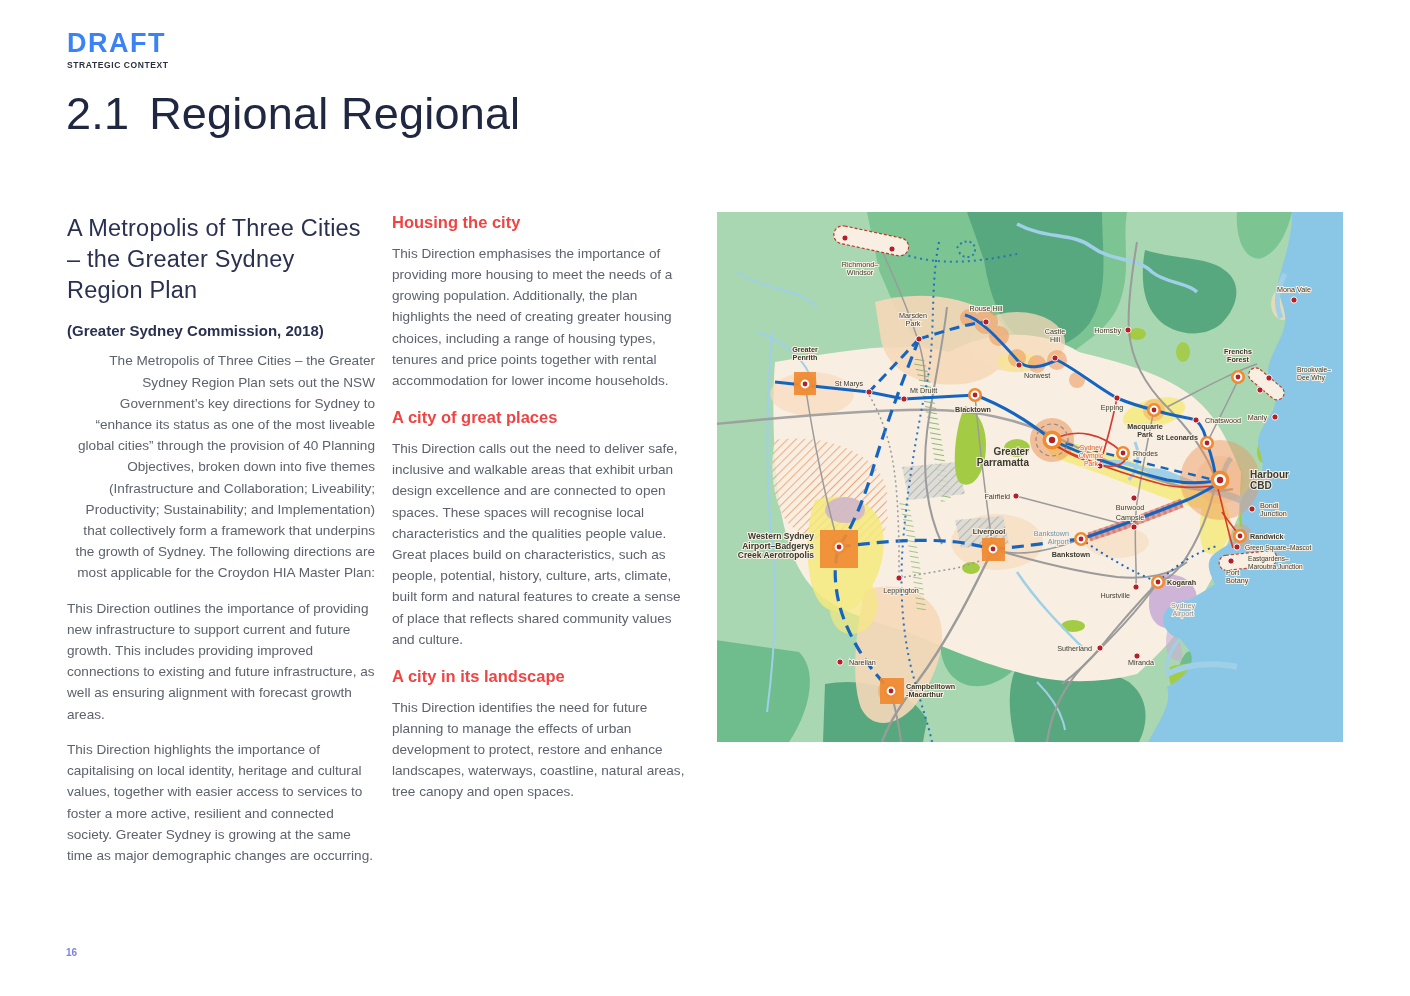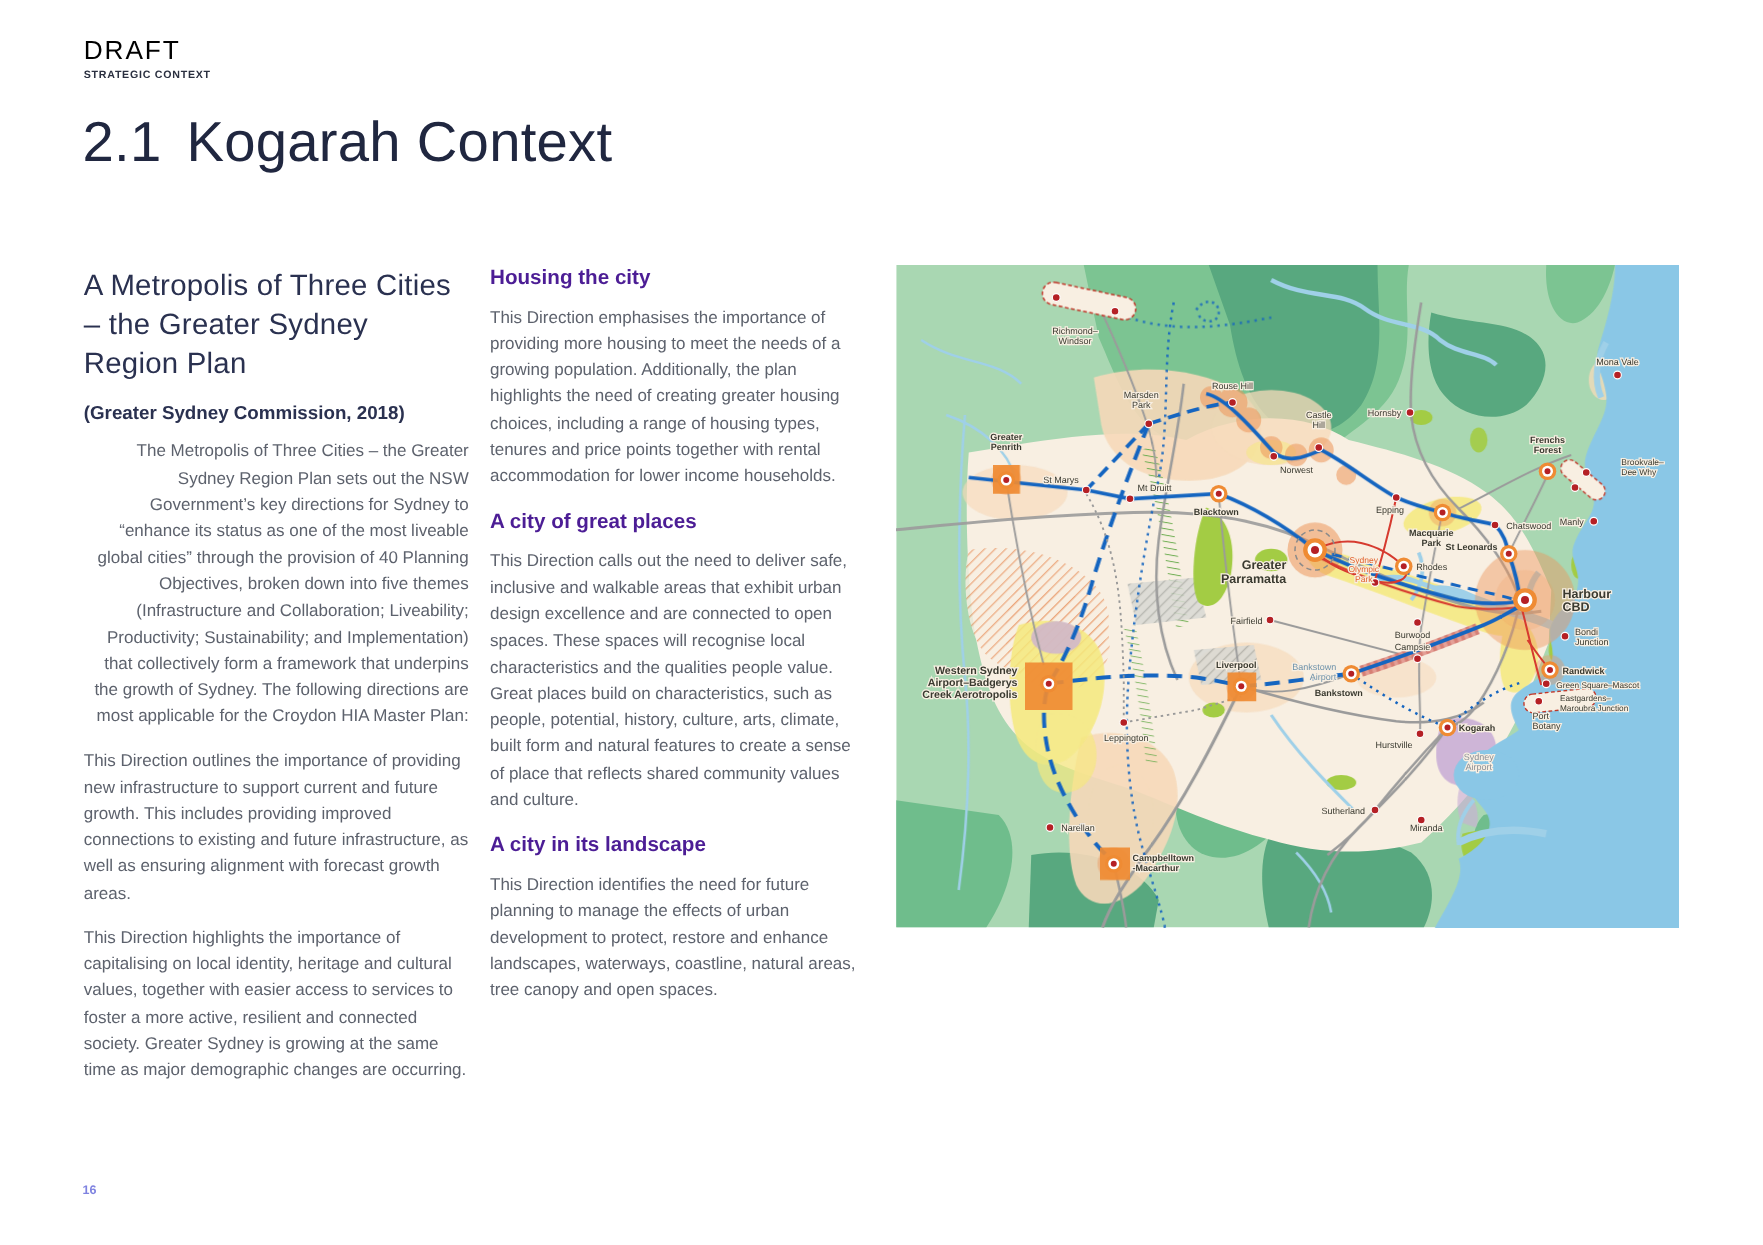--- a/index.html
+++ b/index.html
@@ -3,51 +3,51 @@
 <meta charset="utf-8">
 <style>
   * { margin:0; padding:0; box-sizing:border-box; }
   html,body { background:#ffffff; }
   body { font-family:"Liberation Sans", sans-serif; }
   .page {
     position:relative; width:1410px; height:996px; background:#ffffff;
     overflow:hidden;
   }
   .draft-block { position:absolute; left:67px; top:30px; }
-  .draft-word { font-size:21px; font-weight:400; letter-spacing:1.5px; color:#000000; line-height:1; }
+  .draft-word { font-size:27px; font-weight:700; letter-spacing:1.5px; color:#3b82f6; line-height:1; }
   .draft-sub { font-size:8.5px; font-weight:700; letter-spacing:0.6px; color:#2b3040; margin-top:3px; }
   .page-title { position:absolute; left:66px; top:88px; font-size:45px; font-weight:400; color:#202740; letter-spacing:0.2px; }
   .page-title .num { margin-right:20px; }
   .col { position:absolute; color:#5d626d; font-size:13.6px; line-height:1.56; }
   .col-1 { left:67px; top:213px; width:308px; }
   .col-2 { left:392px; top:210px; width:302px; }
   .lead-heading { font-size:23.5px; line-height:1.32; font-weight:500; color:#2a3150; letter-spacing:0.2px; }
   .sub-heading { font-size:15px; font-weight:700; color:#2a3150; margin-top:13px; }
   .body-text { margin-top:8px; color:#5d626d;text-align:right; }
   .section { margin-top:14px; }
-  .section-title { font-size:16.5px; font-weight:600; color:#4c1d95; margin-bottom:7px; }
+  .section-title { font-size:16.5px; font-weight:600; color:#ef4444; margin-bottom:7px; }
   .map-wrap { position:absolute; left:717px; top:212px; width:626px; height:548px; }
   .map-wrap svg { display:block; width:626px; height:530px; }
   .figure-caption { position:absolute; left:717px; top:768px; font-size:11.5px; color:#3e4350; line-height:1.25; }
   .figure-caption .fig-label { margin-right:18px; }
   .figure-caption .source { font-style:italic; margin-top:2px; color:#3e4350; }
   .page-number { position:absolute; left:66px; top:947px; font-size:10px; font-weight:700; color:#7e82e0; }
 </style>
 </head>
 <body>
 
 <div class="page">
 
   <div class="draft-block">
     <div class="draft-word">DRAFT</div>
     <div class="draft-sub">STRATEGIC CONTEXT</div>
   </div>
 
   <h1 class="page-title">
-    <span class="num">2.1</span><span>Kogarah Context</span>
+    <span class="num">2.1</span><span>Regional Regional</span>
   </h1>
 
   <div class="col col-1">
     <div class="lead-heading">A Metropolis of Three Cities – the Greater Sydney Region Plan</div>
     <div class="sub-heading">(Greater Sydney Commission, 2018)</div>
     <p class="body-text">The Metropolis of Three Cities – the Greater Sydney Region Plan sets out the NSW Government’s key directions for Sydney to “enhance its status as one of the most liveable global cities” through the provision of 40 Planning Objectives, broken down into five themes (Infrastructure and Collaboration; Liveability; Productivity; Sustainability; and Implementation) that collectively form a framework that underpins the growth of Sydney. The following directions are most applicable for the Croydon HIA Master Plan:</p>
     <div class="section">
       <p>This Direction outlines the importance of providing new infrastructure to support current and future growth. This includes providing improved connections to existing and future infrastructure, as well as ensuring alignment with forecast growth areas.</p>
     </div>
     <div class="section">

